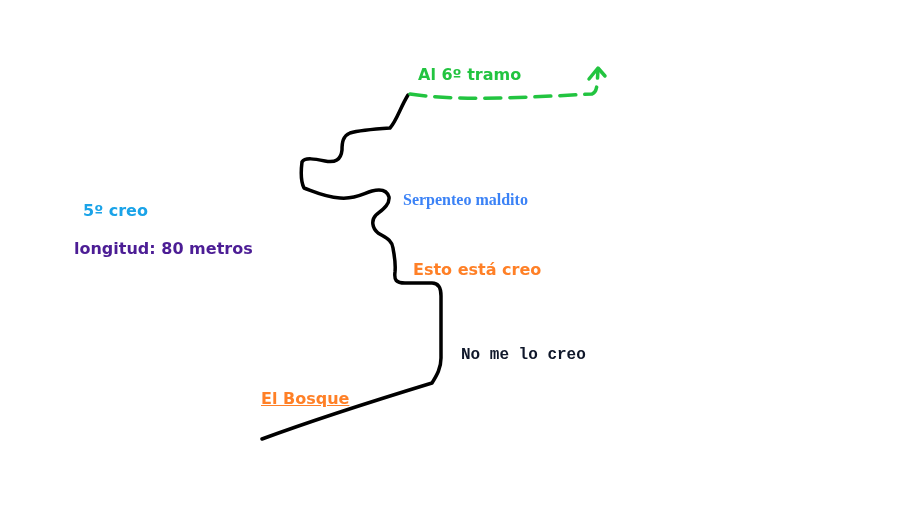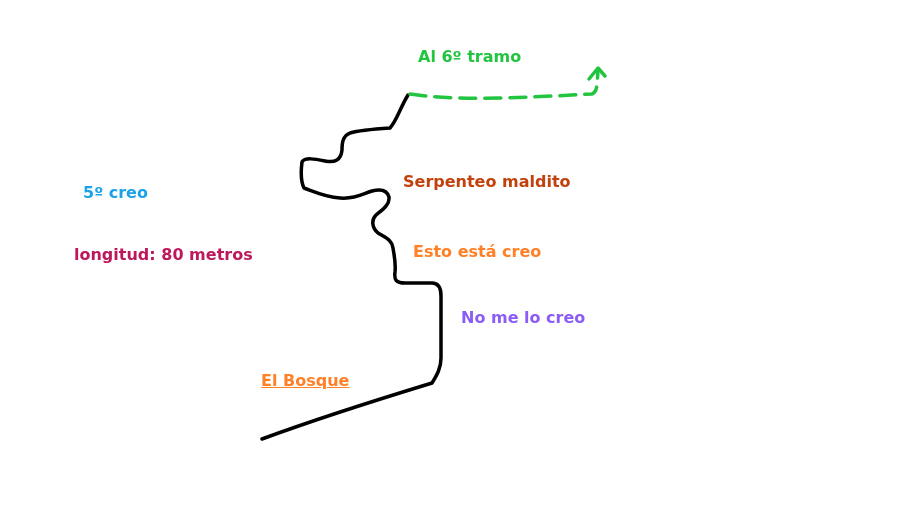--- a/index.html
+++ b/index.html
@@ -5,20 +5,21 @@
   html, body { margin: 0; padding: 0; background: #ffffff; }
   body { width: 900px; height: 507px; position: relative; overflow: hidden; }
   .canvas { position: absolute; left: 0; top: 0; width: 900px; height: 507px; }
   .label {
     position: absolute;
     font-family: "DejaVu Sans", sans-serif;
     font-weight: bold;
     font-size: 16px;
     white-space: nowrap;
     line-height: 1;
+    margin-top: 18px;
   }
 </style>
 </head>
 <body>
 
 <svg class="canvas" width="900" height="507" viewBox="0 0 900 507">
 
   <path d="M 262 439
            C 300 425, 360 405, 432 383
            C 437 375, 441 368, 441 358
@@ -42,21 +43,21 @@
 
   <path d="M 410 94 C 430 97, 460 99, 500 98 C 540 97, 570 95, 592 94 C 598 92, 597 82, 598 70" fill="none" stroke="#22c440" stroke-width="3.5" stroke-dasharray="16 9" stroke-linecap="round"></path>
 
   <path d="M 589 79 L 598 68 L 605 76" fill="none" stroke="#22c440" stroke-width="3.5" stroke-linecap="round" stroke-linejoin="round"></path>
 </svg>
 
 <div class="label" style="left:418px; top:49px; color:#22c440;">Al 6º tramo</div>
 
 <div class="label" style="left:83px; top:185px; color:#1aa3e8;">5º creo</div>
 
-<div class="label" style="left:74px; top:247px; color:#be185d;">longitud: 80 metros</div>
+<div class="label" style="left:74px; top:223px; color:#4c1d95;">longitud: 80 metros</div>
 
-<div class="label" style="left:403px; top:174px; color:#c2410c;">Serpenteo maldito</div>
+<div class="label" style="left:403px; top:174px; color:#3b82f6;font-family:Liberation Serif, serif;">Serpenteo maldito</div>
 
 <div class="label" style="left:413px; top:244px; color:#ff8027;">Esto está creo</div>
 
-<div class="label" style="left:461px; top:310px; color:#8b5cf6;">No me lo creo</div>
+<div class="label" style="left:461px; top:329px; color:#0f172a;font-family:Liberation Mono, monospace;">No me lo creo</div>
 
 <div class="label" style="left:261px; top:373px; color:#ff8027;text-decoration:underline;">El Bosque</div>
 
 </body></html>

